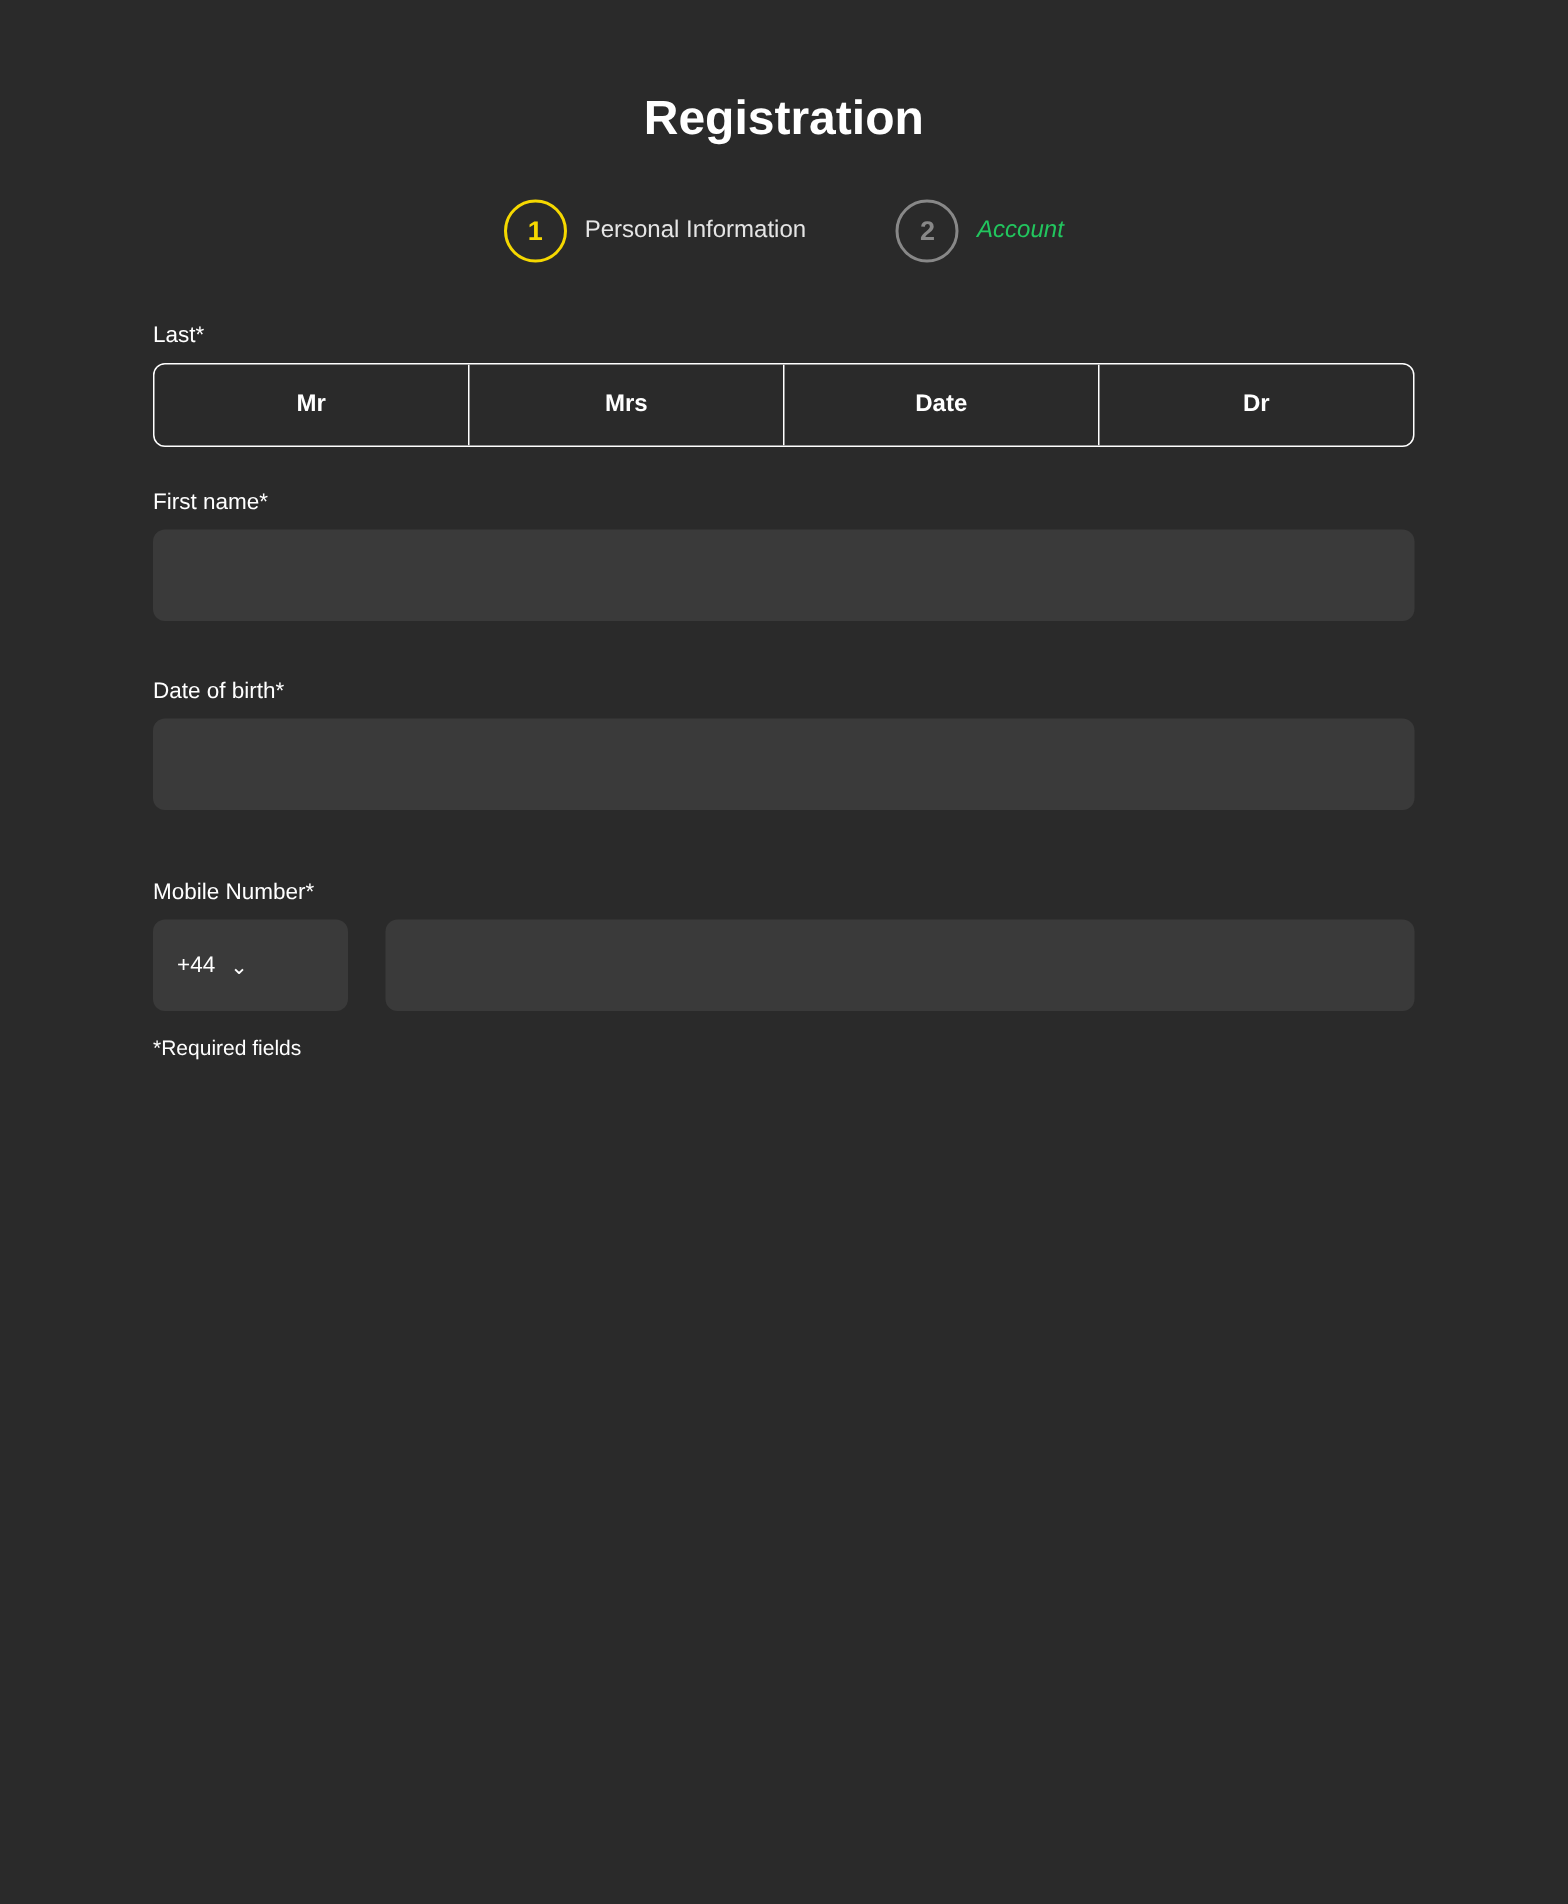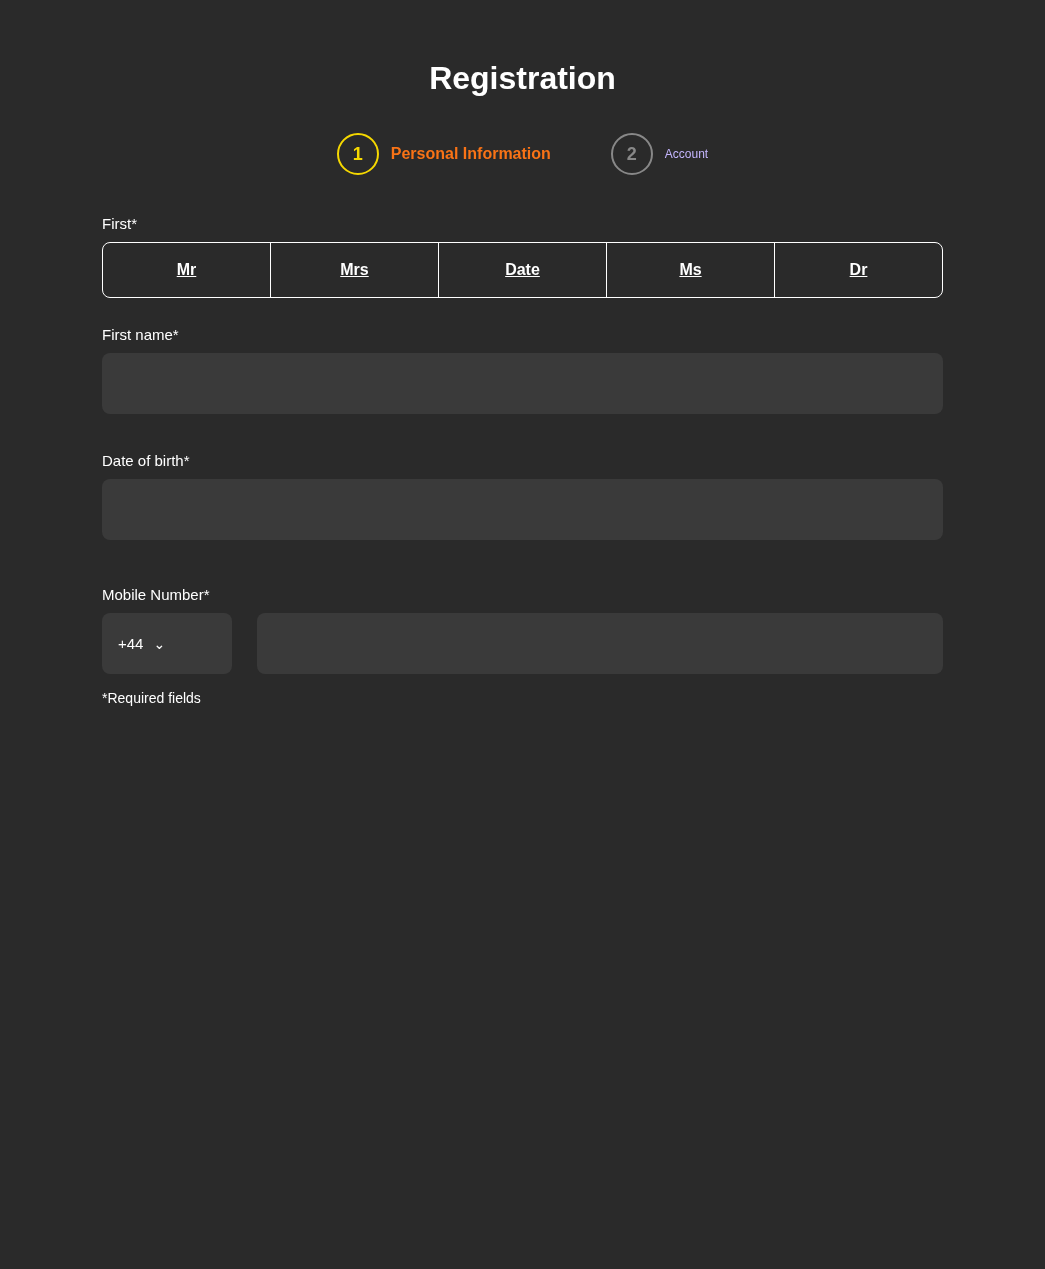--- a/index.html
+++ b/index.html
@@ -71,28 +71,29 @@
       background: transparent;
     }
 
     .step-circle.inactive {
       border: 2px solid #888888;
       color: #888888;
       background: transparent;
     }
 
     .step-label.active {
-      color: #f97316;
+      color: #e5e5e5;
       font-size: 16px;
-      font-weight: 700;
+      font-weight: 400;
     }
 
     .step-label.inactive {
-      color: #c4b5fd;
-      font-size: 12px;
+      color: #22c55e;
+      font-size: 16px;
+      font-style: italic;
     }
 
     .field-label {
       color: #ffffff;
       font-size: 15px;
       margin-bottom: 10px;
     }
 
     .title-selector {
       display: flex;
@@ -108,21 +109,20 @@
       padding: 18px 10px;
       text-align: center;
       color: #ffffff;
       font-size: 16px;
       font-weight: bold;
       cursor: pointer;
       background: transparent;
       border: none;
       border-right: 1px solid #ffffff;
       transition: background 0.2s;
-      text-decoration: underline;
     }
 
     .title-option:last-child {
       border-right: none;
     }
 
     .name-row {
       display: flex;
       gap: 20px;
       margin-bottom: 38px;
@@ -216,26 +216,25 @@
         <div class="step-circle active">1</div>
         <span class="step-label active">Personal Information</span>
       </div>
       <div class="step">
         <div class="step-circle inactive">2</div>
         <span class="step-label inactive">Account</span>
       </div>
     </div>
 
     <div>
-      <div class="field-label">First*</div>
+      <div class="field-label">Last*</div>
       <div class="title-selector">
         <button class="title-option">Mr</button>
         <button class="title-option">Mrs</button>
         <button class="title-option">Date</button>
-        <button class="title-option">Ms</button>
         <button class="title-option">Dr</button>
       </div>
     </div>
 
     <div class="name-row">
       <div class="name-field">
         <div class="field-label">First name*</div>
         <input class="text-input" type="text" placeholder="" style="">
       </div>
     </div>

